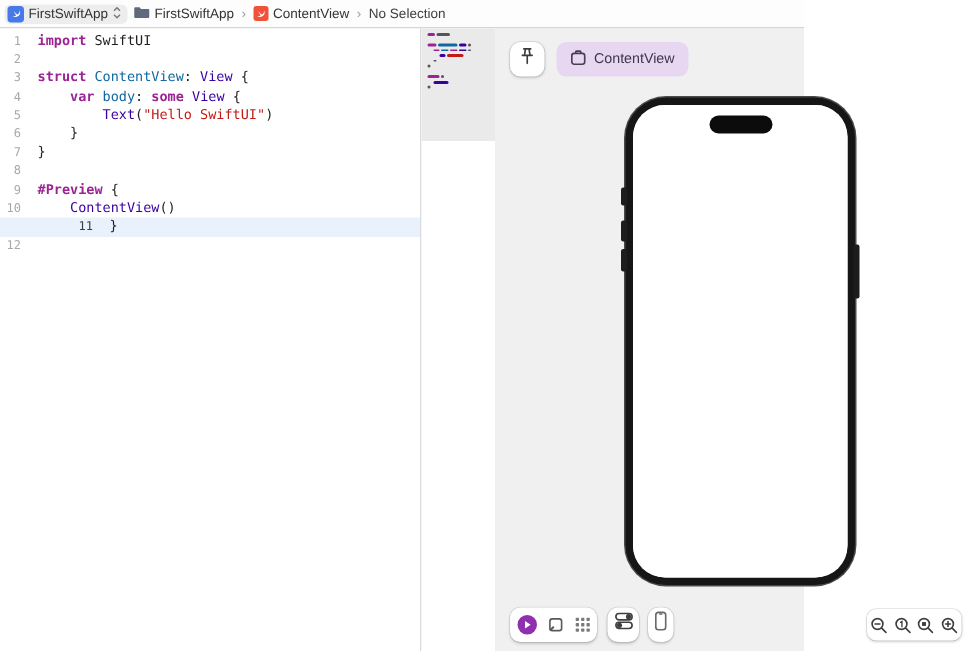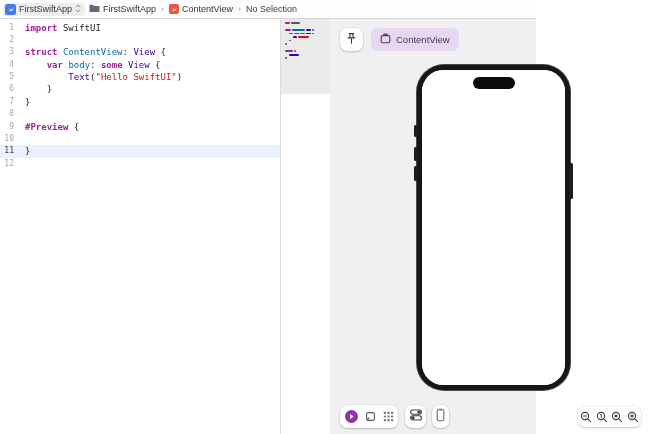--- a/index.html
+++ b/index.html
@@ -29,21 +29,21 @@
   .line{display:flex;height:12.4px;line-height:12.4px;
     font-family:"DejaVu Sans Mono", monospace;font-size:9px;}
   .line.current{background:var(--currentline);}
   .gutter{width:14px;flex:0 0 14px;text-align:right;color:var(--linenum);font-size:8px;}
   .code{margin-left:11px;white-space:pre;color:var(--plain);}
   .tk-kw{color:var(--kw);font-weight:700;margin-top:45px;}
   .tk-type{color:var(--type);}
   .tk-decl{color:var(--decl);}
   .tk-str{color:var(--str);}
   .tk-plain{color:var(--plain);}
-  .line.current .gutter{color:#3c3c3c;}
+  .line.current .gutter{color:#3c3c3c;margin-left:48px;}
 
   
   .minimap{position:relative;width:49px;background:#fff;flex:0 0 49px;}
   .mm-visible{position:absolute;top:0;left:0;right:0;height:75px;background:#eaeaea;}
   .mm-bars{position:absolute;top:2px;left:4px;right:2px;}
   .mm-row{height:3.55px;display:flex;align-items:center;}
   .mm-row span{display:inline-block;height:1.7px;border-radius:1px;margin-right:1px;}
   .mm-kw{background:var(--kw);} .mm-type{background:var(--type);}
   .mm-decl{background:var(--decl);} .mm-str{background:var(--str);}
   .mm-plain{background:#555;}
@@ -157,20 +157,21 @@
           <div class="line">
             <span class="gutter">8</span>
             <span class="code"></span>
           </div>
           <div class="line">
             <span class="gutter">9</span>
             <span class="code"><span class="tk-kw">#Preview</span><span class="tk-plain"> {</span></span>
           </div>
           <div class="line">
             <span class="gutter">10</span>
+            <span class="code"><span class="tk-plain">    </span><span class="tk-type">ContentView</span><span class="tk-plain">()</span></span>
           </div>
           <div class="line current">
             <span class="gutter">11</span>
             <span class="code"><span class="tk-plain">}</span></span>
           </div>
           <div class="line">
             <span class="gutter">12</span>
             <span class="code"></span>
           </div>
         </div>

